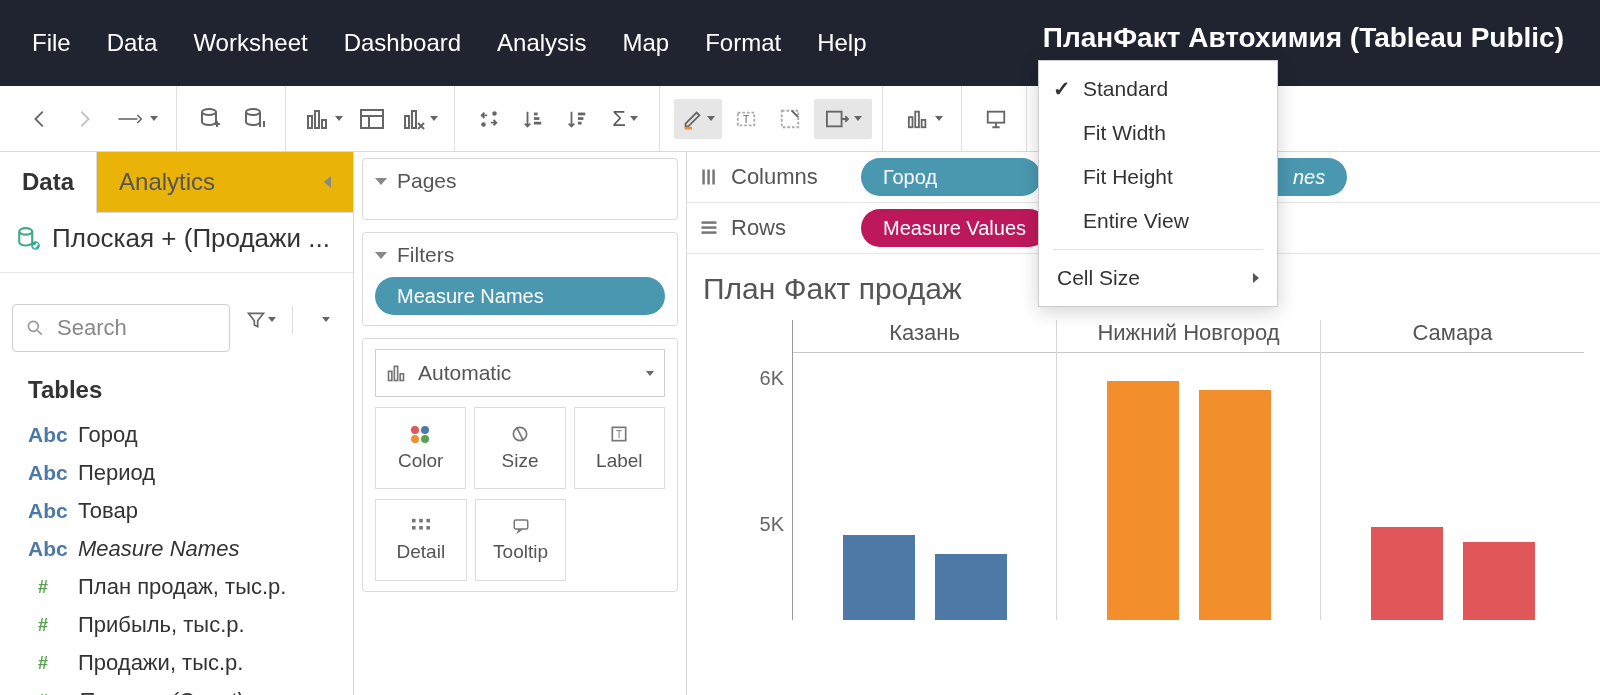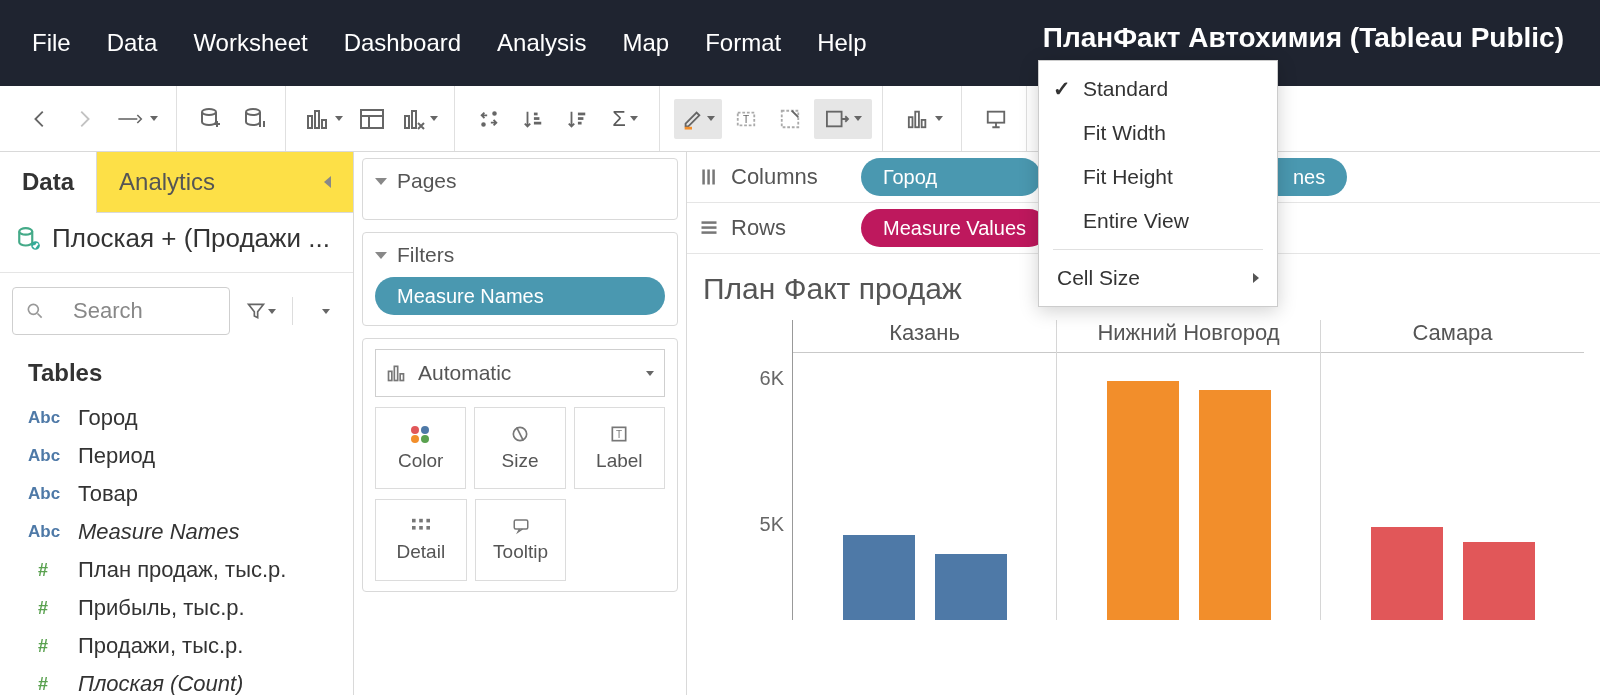--- a/index.html
+++ b/index.html
@@ -10,33 +10,33 @@
   .toolbar { height:66px; border-bottom:1px solid #d9d9d9; display:flex; align-items:center; padding:0 10px; gap:4px; }
   .tgrp { display:flex; align-items:center; gap:4px; padding:0 10px; border-right:1px solid #e0e0e0; height:100%; }
   .tgrp:last-child { border-right:none; }
   .tbtn { width:40px; height:40px; display:flex; align-items:center; justify-content:center; border-radius:2px; color:#5a5a5a; cursor:pointer; position:relative; }
   .tbtn.active{ background:#e6e6e6; }
   .caret-mini{ width:0;height:0;border-left:4px solid transparent;border-right:4px solid transparent;border-top:5px solid #666; margin-left:4px; }
   .main { display:flex; height:543px; }
   .data-pane { width:354px; border-right:1px solid #d9d9d9; display:flex; flex-direction:column; }
   .data-tabs { display:flex; }
   .data-tab { padding:16px 22px; font-size:24px; font-weight:700; cursor:pointer; }
-  .data-tab.inactive { background:#fde047; font-weight:400; color:#555; border-bottom:1px solid #d9d9d9; border-left:1px solid #d9d9d9; flex:1; display:flex; align-items:center; justify-content:space-between; }
+  .data-tab.inactive { background:#eab308; font-weight:400; color:#555; border-bottom:1px solid #d9d9d9; border-left:1px solid #d9d9d9; flex:1; display:flex; align-items:center; justify-content:space-between; }
   .data-tab.active { border-bottom:none; }
   .chev-l { width:0;height:0;border-top:6px solid transparent;border-bottom:6px solid transparent;border-right:7px solid #888; }
   .ds-row { display:flex; align-items:center; gap:10px; padding:10px 16px 18px 16px; border-bottom:1px solid #e5e5e5; font-size:26px; color:#333; }
   .ds-icon { width:26px; height:26px; display:inline-block; }
   .search-row { display:flex; align-items:center; gap:14px; padding:14px 12px 18px 12px; }
-  .search-box { flex:1; display:flex; align-items:center; gap:28px; border:1px solid #cfcfcf; border-radius:4px; height:48px; padding:13px 12px; color:#888; font-size:22px; }
+  .search-box { flex:1; display:flex; align-items:center; gap:12px; border:1px solid #cfcfcf; border-radius:4px; height:48px; padding:13px 12px; color:#888; font-size:22px;margin-top:17px; }
   .search-box svg { flex:none; }
   .icon-btn { width:34px; height:34px; display:flex; align-items:center; justify-content:center; color:#666; cursor:pointer; }
   .tables-hdr { font-size:24px; font-weight:700; padding:6px 28px 12px 28px; }
   .field-list { padding:0 8px; }
   .field { display:flex; align-items:center; gap:20px; padding:6px 20px; font-size:22px; color:#333; cursor:pointer; border-radius:4px; }
-  .fic { width:30px; text-align:center; font-size:17px; font-weight:700; }
+  .fic { width:30px; text-align:center; font-size:21px; font-weight:700; }
   .fic.dim { color:#4e79a7; }
   .fic.meas { color:#59a14f; font-size:18px; }
   .field.italic span.lbl{ font-style:italic; }
   .shelf-col { width:332px; padding:6px 8px; display:flex; flex-direction:column; gap:12px; }
   .shelf { border:1px solid #d9d9d9; border-radius:4px; padding:10px 12px; display:flex; flex-direction:column; gap:10px; }
   .shelf-hdr { display:flex; align-items:center; gap:10px; font-size:21px; color:#555; cursor:pointer; }
   .chev-d { width:0;height:0;border-left:6px solid transparent;border-right:6px solid transparent;border-top:7px solid #888; transform:rotate(0deg); }
   .pill { display:inline-flex; align-items:center; height:38px; padding:0 22px; border-radius:19px; color:#fff; font-size:20px; cursor:pointer; white-space:nowrap; }
   .pill.dim { background:#4a98b0; }
   .pill.meas { background:#be185d; }
@@ -392,21 +392,21 @@
     <div class="cr-row">
       <div class="cr-lbl">
           <svg width="20" height="20" viewBox="0 0 24 24" fill="#777">
             <rect x="4" y="3" width="3" height="18"></rect>
             <rect x="10" y="3" width="3" height="18"></rect>
             <rect x="16" y="3" width="3" height="18"></rect>
           </svg>
           <span>Columns</span>
         </div>
       <span class="pill dim" style="width:180px;">Город</span>
-      <span class="pill dim" style="margin-left:200px;padding-left:40px;">nes</span>
+      <span class="pill dim" style="margin-left:200px;padding-left:40px;font-style:italic;">nes</span>
     </div>
     <div class="cr-row">
       <div class="cr-lbl">
           <svg width="20" height="20" viewBox="0 0 24 24" fill="#777">
             <rect x="3" y="4" width="18" height="3"></rect>
             <rect x="3" y="10" width="18" height="3"></rect>
             <rect x="3" y="16" width="18" height="3"></rect>
           </svg>
           <span>Rows</span>
         </div>

